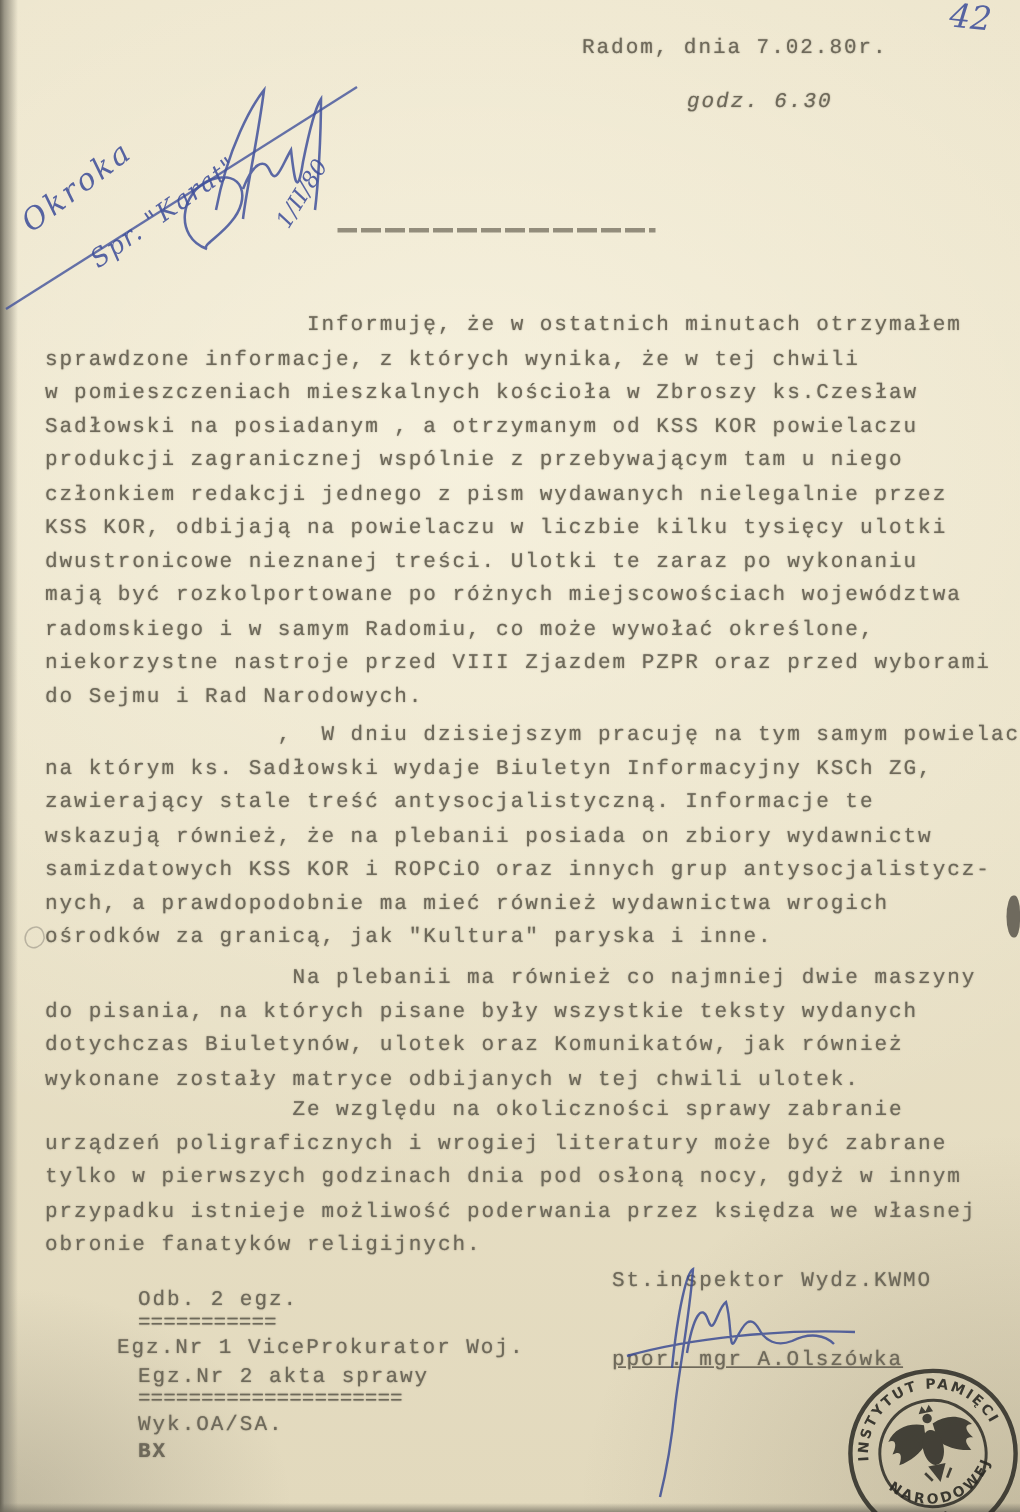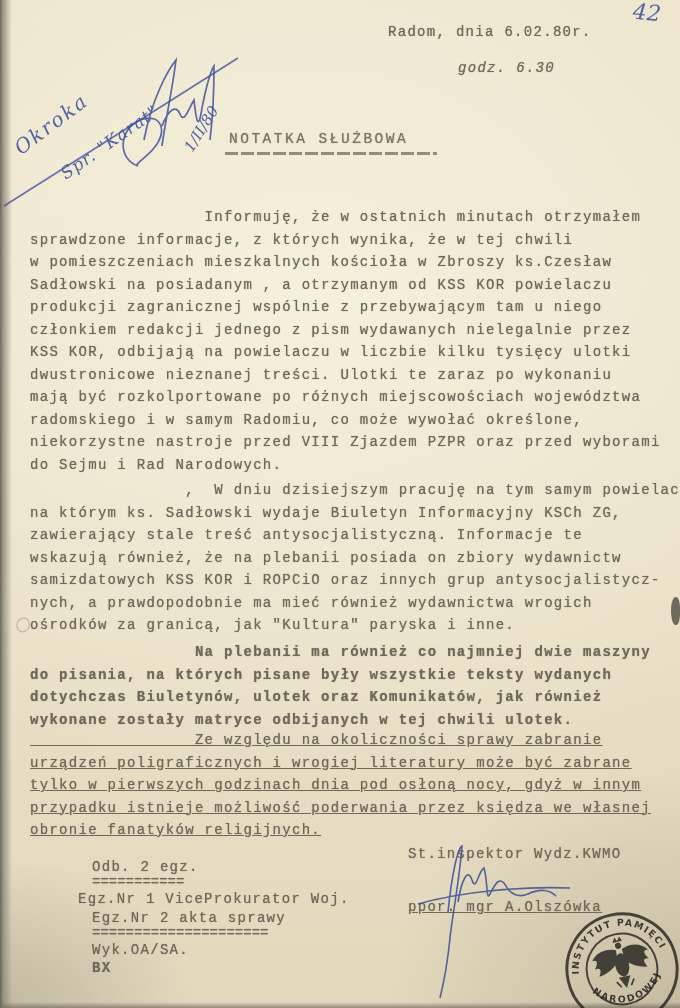--- a/index.html
+++ b/index.html
@@ -65,37 +65,36 @@
 
 <div id="page">
 
   <div class="edge-left"></div>
   <div class="edge-bottom"></div>
   <div class="smudge-right"></div>
   <div class="speck1"></div>
 
   <div class="hand" style="left:633px;top:0px;font-size:22px;transform:rotate(6deg);">42</div>
 
-  <div class="typed" style="left:388px;top:24px;">Radom, dnia 6.02.80r.</div>
+  <div class="typed" style="left:388px;top:24px;">Radom, dnia 7.02.80r.</div>
   <div class="typed" style="left:458px;top:60px;font-style:italic;">godz. 6.30</div>
 
   <svg style="position:absolute;left:0;top:40px;" width="250" height="170" viewBox="0 0 250 170" fill="none">
     <path d="M4,166 L238,18" stroke="#41519b" stroke-width="1.6" opacity=".8"></path>
   </svg>
   <div class="hand" style="left:8px;top:112px;font-size:20px;transform:rotate(-37deg);letter-spacing:2px;">Okroka</div>
   <div class="hand" style="left:52px;top:132px;font-size:17px;transform:rotate(-35deg);letter-spacing:1px;">Spr. "Karat"</div>
   <svg style="position:absolute;left:110px;top:48px;" width="130" height="130" viewBox="0 0 130 130" fill="none">
     <path d="M28,118 C6,110 10,80 30,72 C52,64 58,84 44,100 C36,110 24,116 28,118 Z
              M34,92 C42,50 58,22 66,12 C62,44 54,80 52,98
              M52,78 C58,62 66,56 70,66 C74,76 78,62 84,52 C86,70 88,86 92,60
              M92,60 C96,40 100,24 104,18 C104,44 102,76 100,92" stroke="#41519b" stroke-width="1.7" opacity=".85"></path>
   </svg>
   <div class="hand" style="left:176px;top:120px;font-size:15px;transform:rotate(-58deg);">1/II/80</div>
 
-  <div class="typed title" style="left:229px;top:131px;">NOTATKA SŁUŻBOWA</div>
   <div class="title-underline" style="left:225px;top:152px;width:212px;"></div>
 
   <div class="typed para" style="left:30px;top:206px;">                  Informuję, że w ostatnich minutach otrzymałem
 sprawdzone informacje, z których wynika, że w tej chwili
 w pomieszczeniach mieszkalnych kościoła w Zbroszy ks.Czesław
 Sadłowski na posiadanym , a otrzymanym od KSS KOR powielaczu
 produkcji zagranicznej wspólnie z przebywającym tam u niego
 członkiem redakcji jednego z pism wydawanych nielegalnie przez
 KSS KOR, odbijają na powielaczu w liczbie kilku tysięcy ulotki
 dwustronicowe nieznanej treści. Ulotki te zaraz po wykonaniu
@@ -103,25 +102,25 @@
 radomskiego i w samym Radomiu, co może wywołać określone,
 niekorzystne nastroje przed VIII Zjazdem PZPR oraz przed wyborami
 do Sejmu i Rad Narodowych.</div>
   <div class="typed para" style="left:30px;top:479px;">                ,  W dniu dzisiejszym pracuję na tym samym powielacz
 na którym ks. Sadłowski wydaje Biuletyn Informacyjny KSCh ZG,
 zawierający stale treść antysocjalistyczną. Informacje te
 wskazują również, że na plebanii posiada on zbiory wydawnictw
 samizdatowych KSS KOR i ROPCiO oraz innych grup antysocjalistycz-
 nych, a prawdopodobnie ma mieć również wydawnictwa wrogich
 ośrodków za granicą, jak "Kultura" paryska i inne.</div>
-  <div class="typed para" style="left:30px;top:641px;font-weight:bold;">                 Na plebanii ma również co najmniej dwie maszyny
+  <div class="typed para" style="left:30px;top:641px;">                 Na plebanii ma również co najmniej dwie maszyny
 do pisania, na których pisane były wszystkie teksty wydanych
 dotychczas Biuletynów, ulotek oraz Komunikatów, jak również
 wykonane zostały matryce odbijanych w tej chwili ulotek.</div>
-  <div class="typed para" style="left:30px;top:729px;text-decoration:underline;">                 Ze względu na okoliczności sprawy zabranie
+  <div class="typed para" style="left:30px;top:729px;">                 Ze względu na okoliczności sprawy zabranie
 urządzeń poligraficznych i wrogiej literatury może być zabrane
 tylko w pierwszych godzinach dnia pod osłoną nocy, gdyż w innym
 przypadku istnieje możliwość poderwania przez księdza we własnej
 obronie fanatyków religijnych.</div>
 
   <div class="typed" style="left:92px;top:859px;">Odb. 2 egz.</div>
   <div class="typed" style="left:92px;top:874px;letter-spacing:0;">===========</div>
   <div class="typed" style="left:78px;top:891px;">Egz.Nr 1 ViceProkurator Woj.</div>
   <div class="typed" style="left:92px;top:910px;">Egz.Nr 2 akta sprawy</div>
   <div class="typed" style="left:92px;top:925px;letter-spacing:0;">=====================</div>

